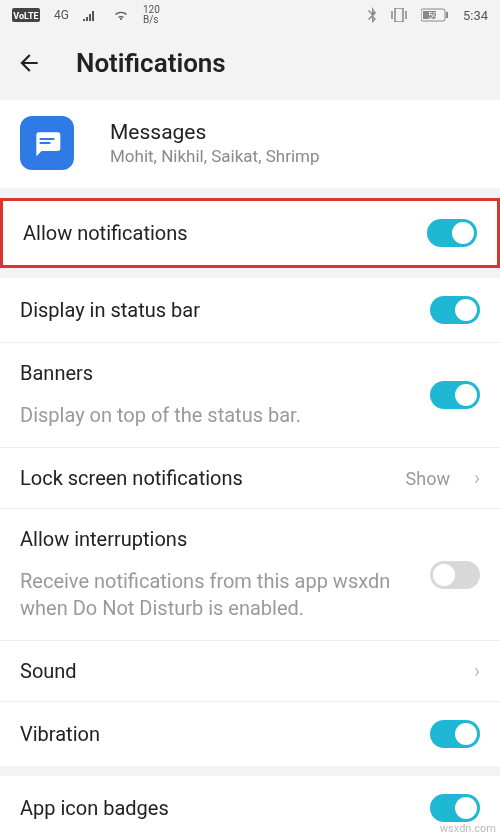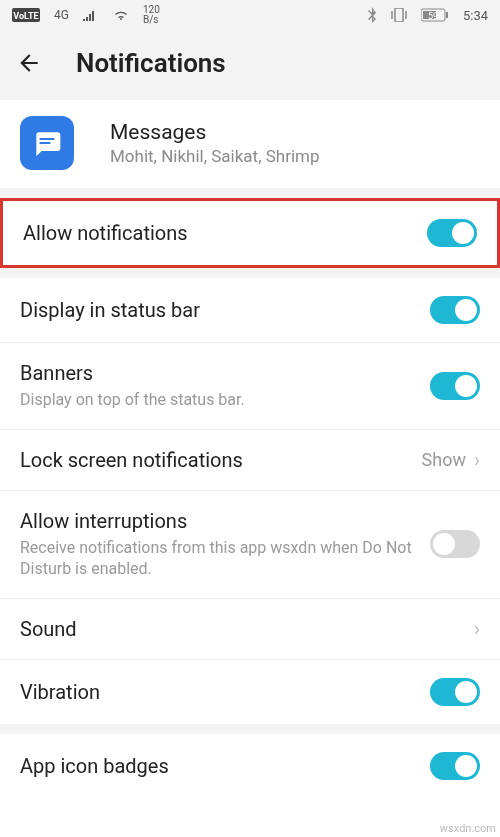--- a/index.html
+++ b/index.html
@@ -52,40 +52,40 @@
     .setting {
       padding: 18px 20px;
       display: flex;
       align-items: center;
       justify-content: space-between;
       border-bottom: 1px solid #eee;
     }
     .setting:last-child { border-bottom: none; }
     .setting-text { flex: 1; }
     .setting-title { font-size: 20px; color: #222; }
-    .setting-sub { font-size: 16px; color: #9a9a9a; margin-top: 4px; line-height: 1.35; }
+    .setting-sub { font-size: 20px; color: #9a9a9a; margin-top: 17px; line-height: 1.35; }
     .toggle {
       width: 50px; height: 28px;
       border-radius: 14px;
       position: relative;
       flex-shrink: 0;
     }
     .toggle[data-on="true"] { background: #1eb8d4; }
     .toggle[data-on="false"] { background: #d8d8d8; }
     .toggle::after {
       content: '';
       position: absolute;
       width: 22px; height: 22px;
       background: #fff;
       border-radius: 50%;
       top: 3px;
     }
     .toggle[data-on="true"]::after { right: 3px; }
     .toggle[data-on="false"]::after { left: 3px; }
-    .link-value { font-size: 18px; color: #9a9a9a; margin-right: 8px; }
+    .link-value { font-size: 18px; color: #9a9a9a; margin-right: 24px; }
     .chev { color: #bbb; font-size: 20px; }
     .highlight-box {
       border: 3px solid #d9362f;
       position: relative;
     }
     .right-group { display: flex; align-items: center; }
     .watermark {
       position: absolute;
       bottom: 2px; right: 4px;
       font-size: 11px;

